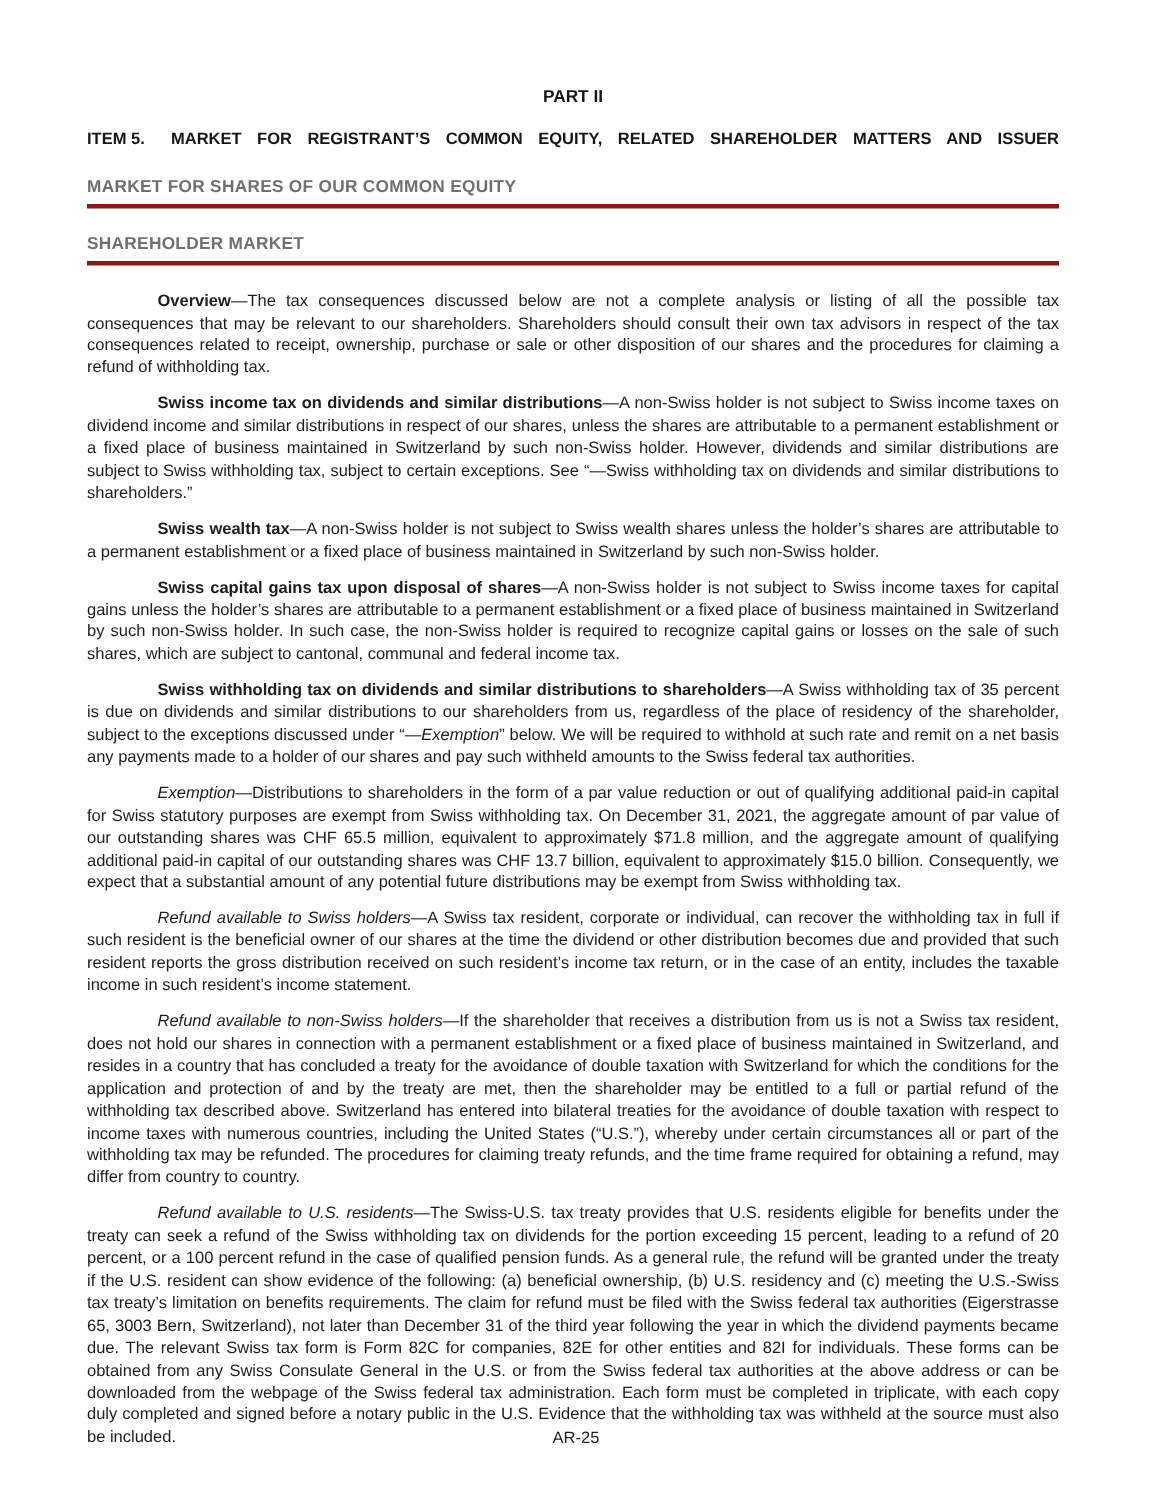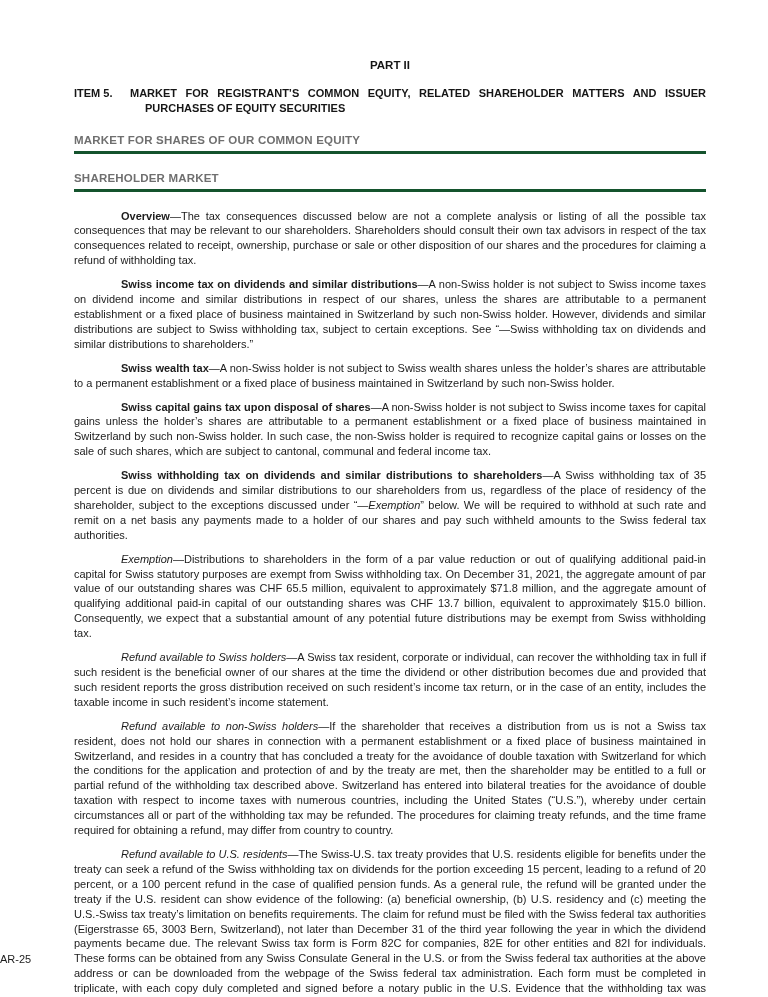--- a/index.html
+++ b/index.html
@@ -16,21 +16,21 @@
     font-size: 11px;
     line-height: 14.9px;
     color: #1c1c1c;
     -webkit-font-smoothing: antialiased;
   }
   .page {
     position: relative;
     box-sizing: border-box;
     width: 768px;
     height: 997px;
-    padding: 58px 62px 70px 74px;
+    padding: 58px 62px 70px 58px;
   }
   .part-title {
     text-align: center;
     font-weight: bold;
     font-size: 11.5px;
     margin: 0 0 13px 0;
     color: #161616;
   }
   .item-heading {
     display: flex;
@@ -51,21 +51,21 @@
     text-align-last: justify;
   }
   .item-title .line2 {
     padding-left: 15px;
   }
   .section-heading {
     font-weight: bold;
     font-size: 11.5px;
     letter-spacing: 0.2px;
     color: #6f6f6f;
-    border-bottom: 3px solid #14532d;
+    border-bottom: 3px solid #7f1d1d;
     padding-bottom: 3px;
     margin: 0 0 17px 0;
   }
   .section-heading.second {
     margin-top: 14px;
   }
   .market-para {
     margin: 0 0 14px 0;
     text-indent: 47px;
     text-align: justify;
@@ -82,36 +82,35 @@
     text-align: justify;
   }
   .lead-b { font-weight: bold; margin-top: 24px; }
   .lead-i { font-style: italic; }
   .seg-italic { font-style: italic; }
   .page-number {
     position: absolute;
     left: 0;
     right: 0;
     bottom: 30px;
-    text-align: left;
+    text-align: center;
     color: #1c1c1c;
   }
 </style>
 </head>
 <body>
 
 <div class="page">
 
   <div class="part-title">PART II</div>
 
   <div class="item-heading">
     <div class="item-label">ITEM 5.</div>
     <div class="item-title">
       <div class="line1">MARKET FOR REGISTRANT’S COMMON EQUITY, RELATED SHAREHOLDER MATTERS AND ISSUER</div>
-      <div class="line2">PURCHASES OF EQUITY SECURITIES</div>
     </div>
   </div>
 
   <div class="section-heading">MARKET FOR SHARES OF OUR COMMON EQUITY</div>
 
 
   <div class="section-heading second">SHAREHOLDER MARKET</div>
 
 
   <p class="body-para"><span class="lead-b">Overview</span><span>—The tax consequences discussed below are not a complete analysis or listing of all the possible tax consequences that may be relevant to our shareholders.  Shareholders should consult their own tax advisors in respect of the tax consequences related to receipt, ownership, purchase or sale or other disposition of our shares and the procedures for claiming a refund of withholding tax.</span><span class="seg-italic"></span><span></span></p>

